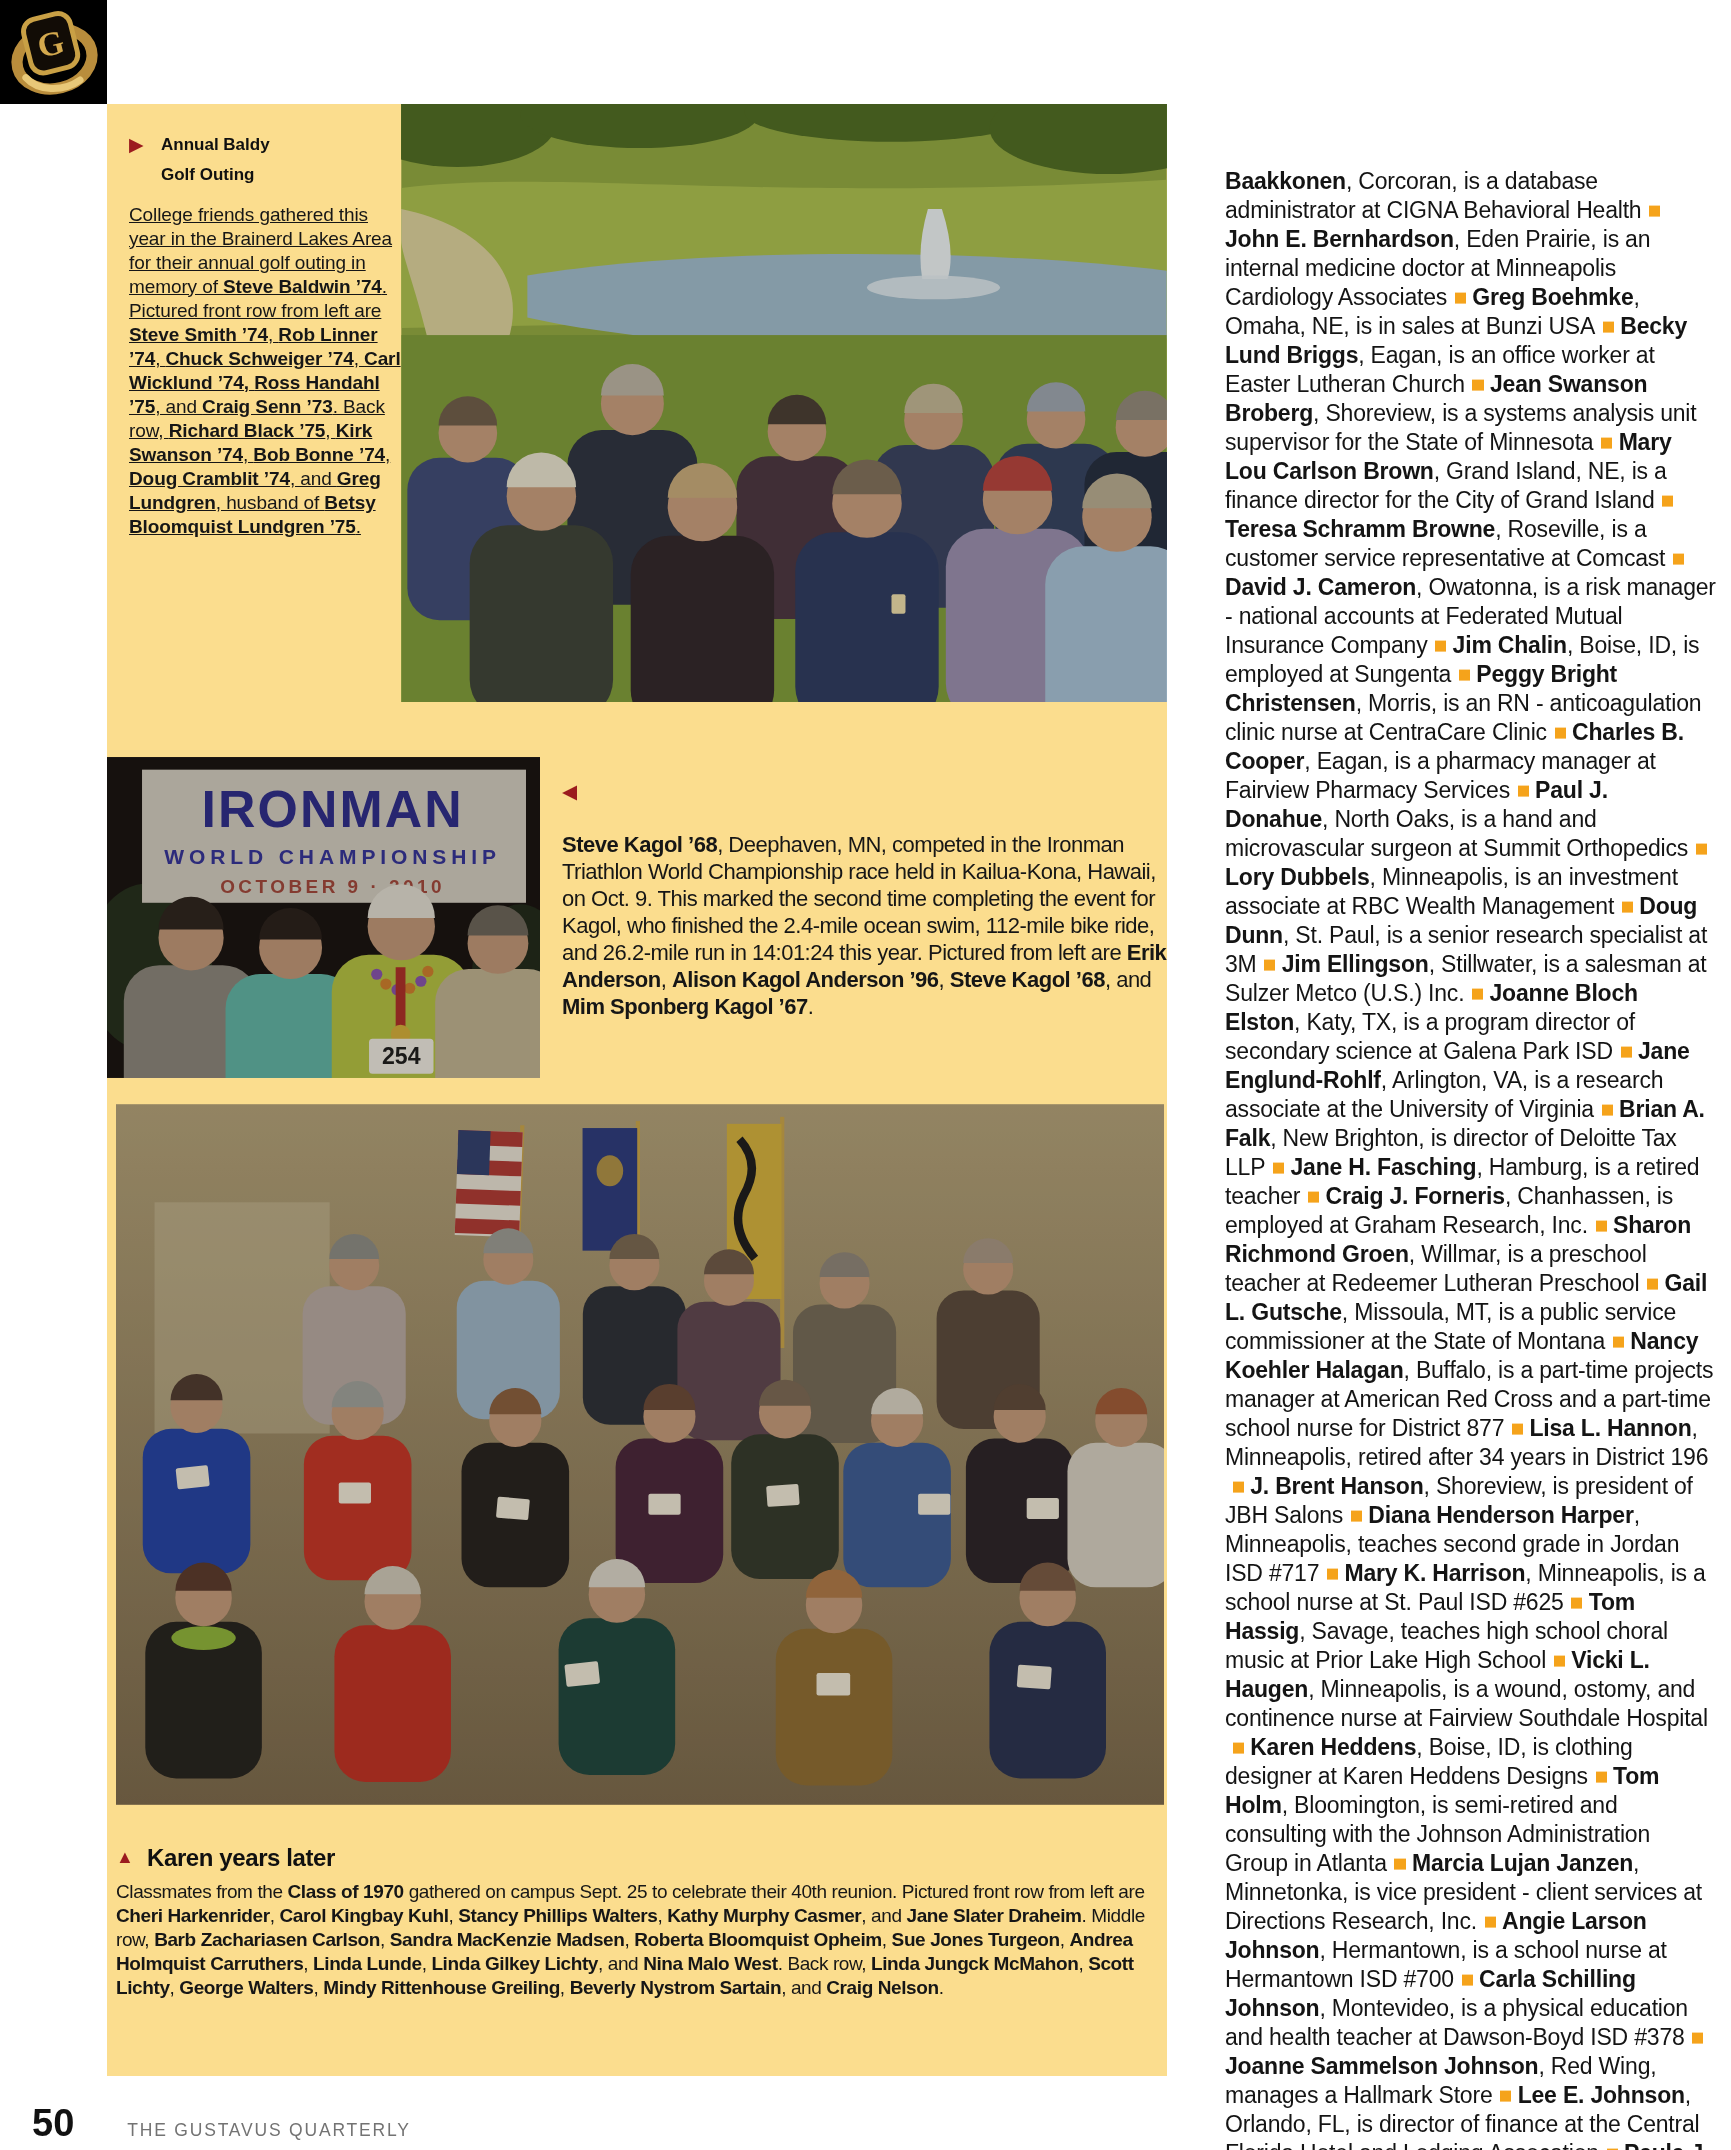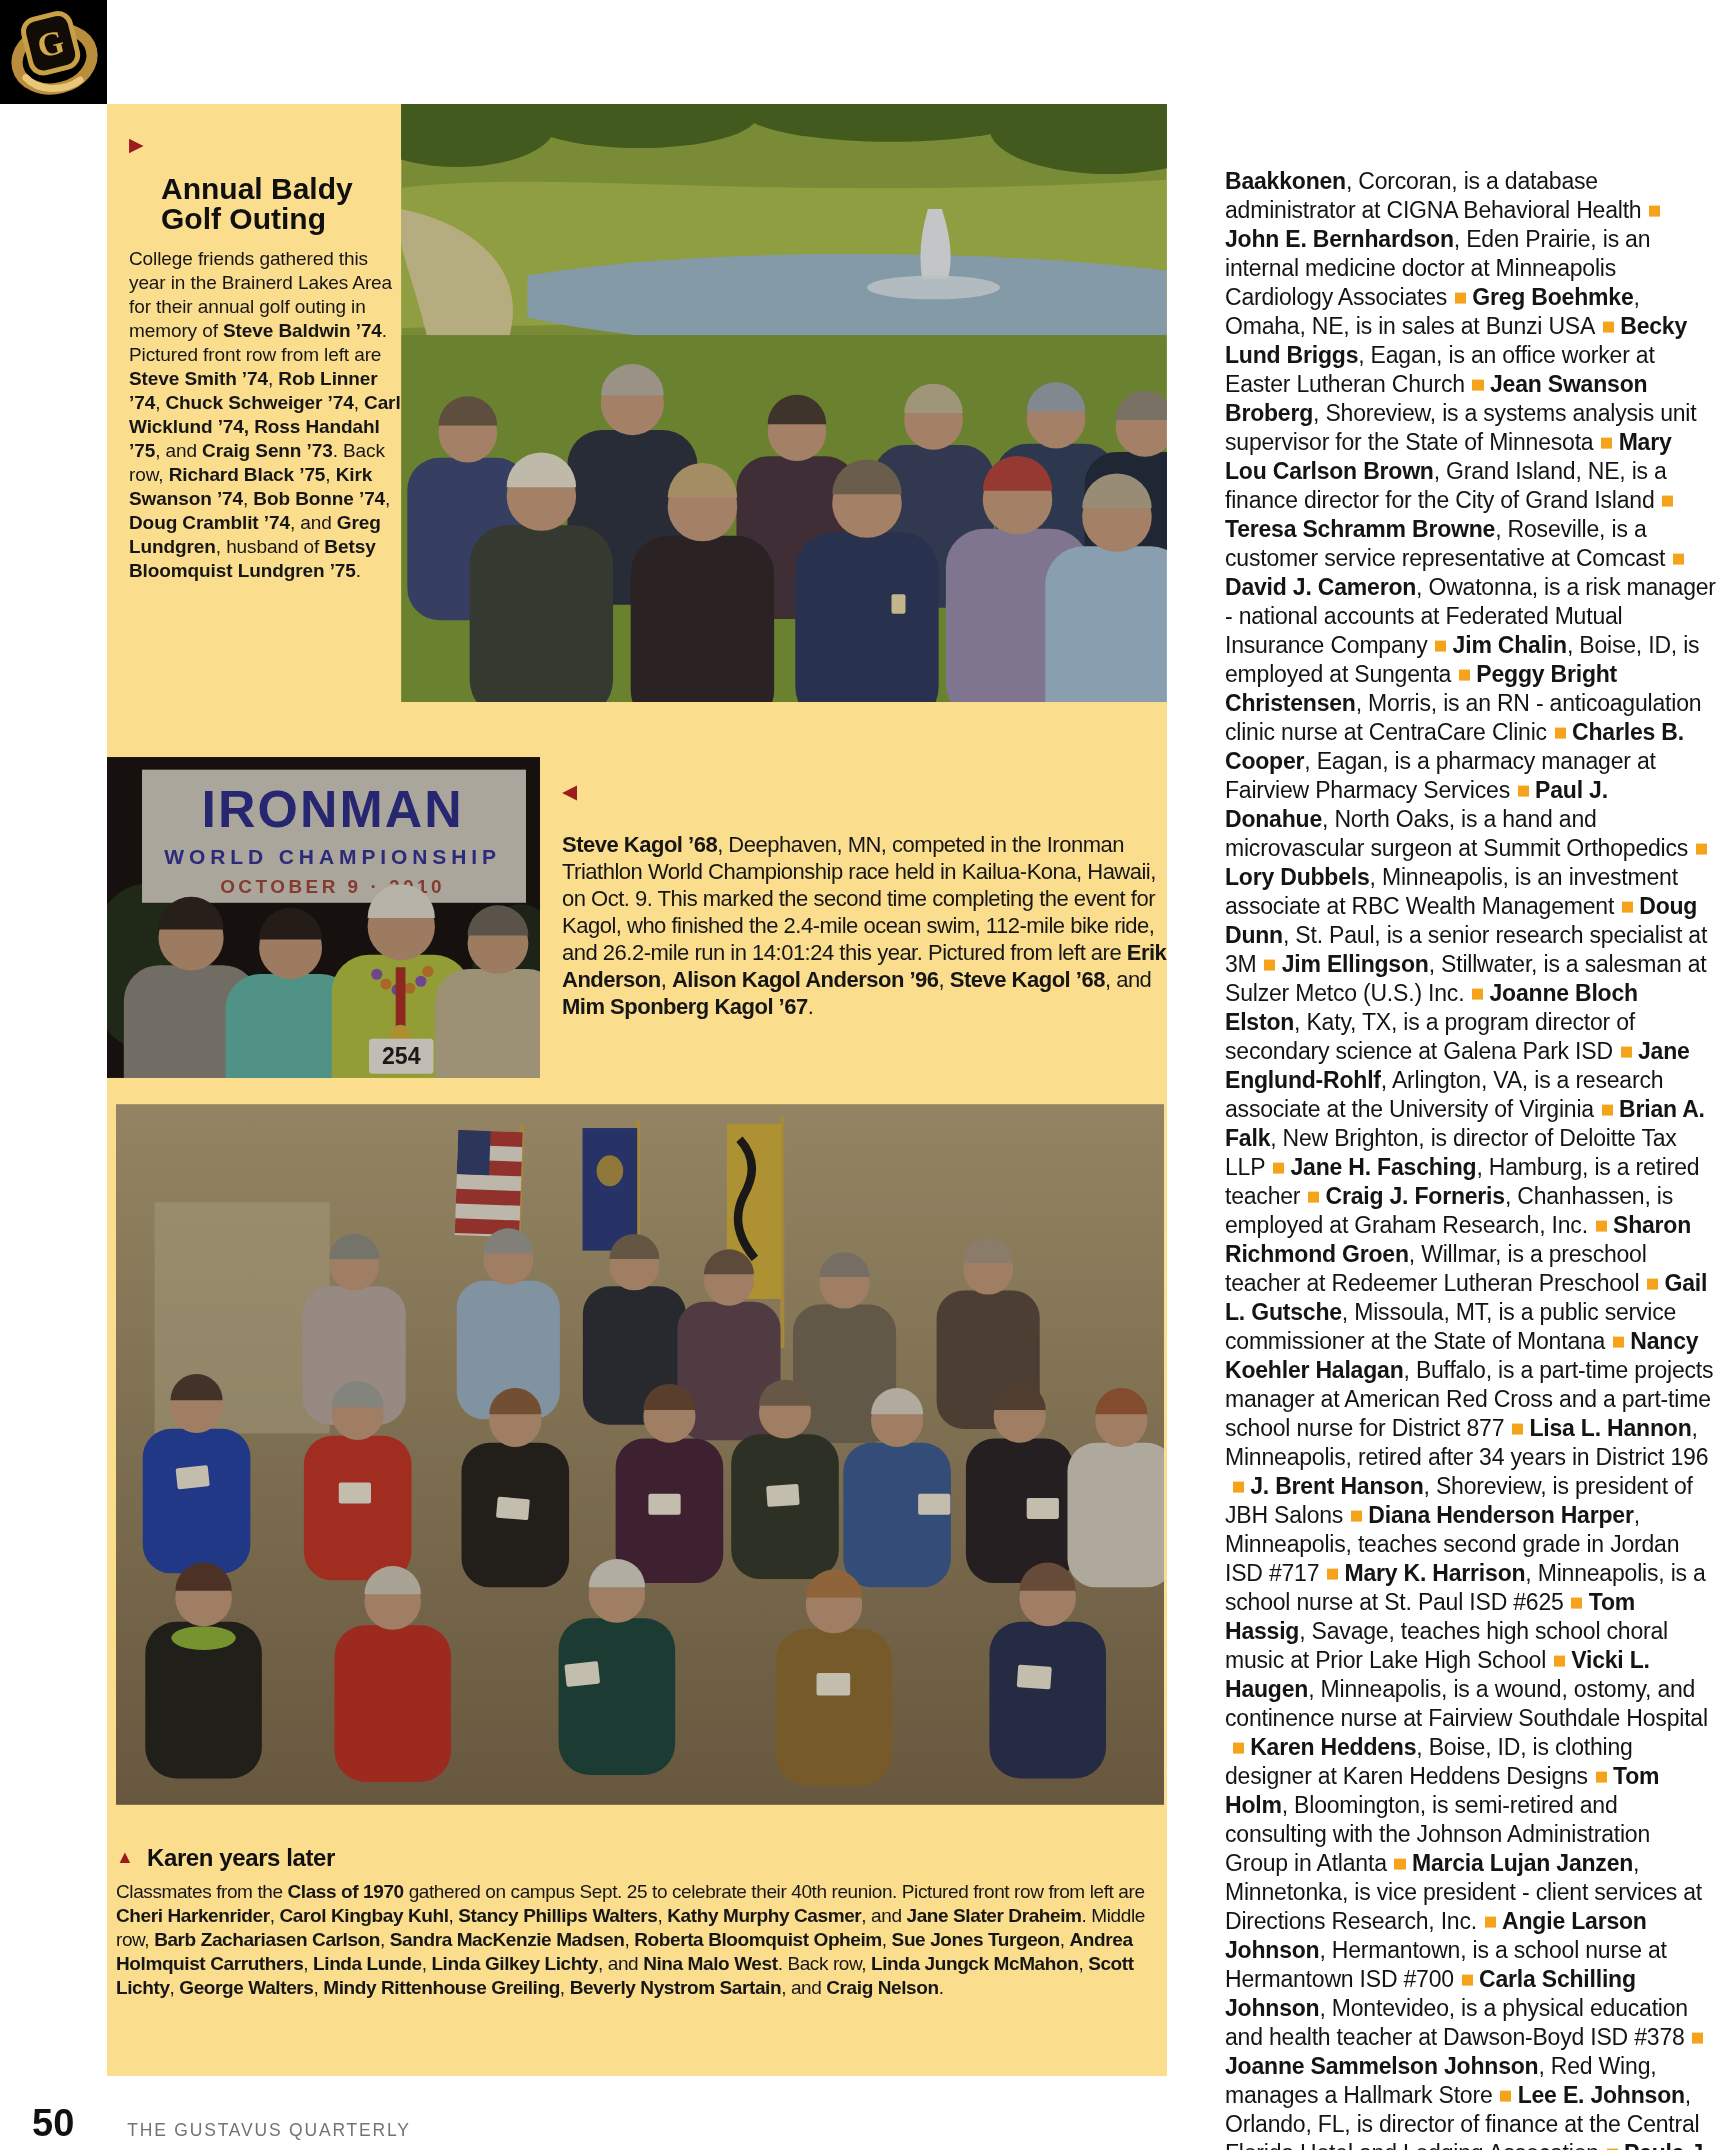--- a/index.html
+++ b/index.html
@@ -14,22 +14,22 @@
   .photo{overflow:hidden;}
   .golf-photo{left:401px;top:104px;width:766px;height:598px;}
   .ironman-photo{left:107px;top:757px;width:433px;height:364px;text-align:right;}
   .reunion-photo{left:116px;top:1104px;width:1048px;height:701px;}
   
   .art-head{display:flex;align-items:flex-start;}
   .tri{color:#9B1B1E;flex:0 0 auto;}
   .art-title{font-weight:700;color:#101010;}
   .golf-article{left:129px;top:130px;width:278px;}
   .golf-article .tri{font-size:19px;line-height:30px;width:32px;}
-  .golf-article .art-title{font-size:30px;line-height:30px;margin-top:44px;}
-  .golf-body{margin-top:12.6px;font-size:19px;line-height:24px;letter-spacing:-0.1px;}
+  .golf-article .art-title{font-size:17px;line-height:30px;}
+  .golf-body{margin-top:12.6px;font-size:19px;line-height:24px;letter-spacing:-0.1px;text-decoration:underline;}
   .kagol-article{left:562px;top:776px;width:608px;}
   .kagol-article .tri{font-size:19.6px;line-height:31px;width:35px;}
   .kagol-article .art-title{font-size:26px;line-height:31px;letter-spacing:-0.4px;}
   .kagol-body{margin-top:24px;font-size:22px;line-height:27px;letter-spacing:-0.5px;}
   .forty-article{left:116px;top:1843px;width:1039px;}
   .forty-article .tri{font-size:18px;line-height:29px;width:31px;}
   .forty-article .art-title{font-size:24px;line-height:29px;letter-spacing:-0.4px;}
   .forty-body{margin-top:8px;font-size:19px;line-height:24px;letter-spacing:-0.4px;}
   
   .right-col{left:1225px;top:167px;width:492px;font-size:23px;line-height:29px;

